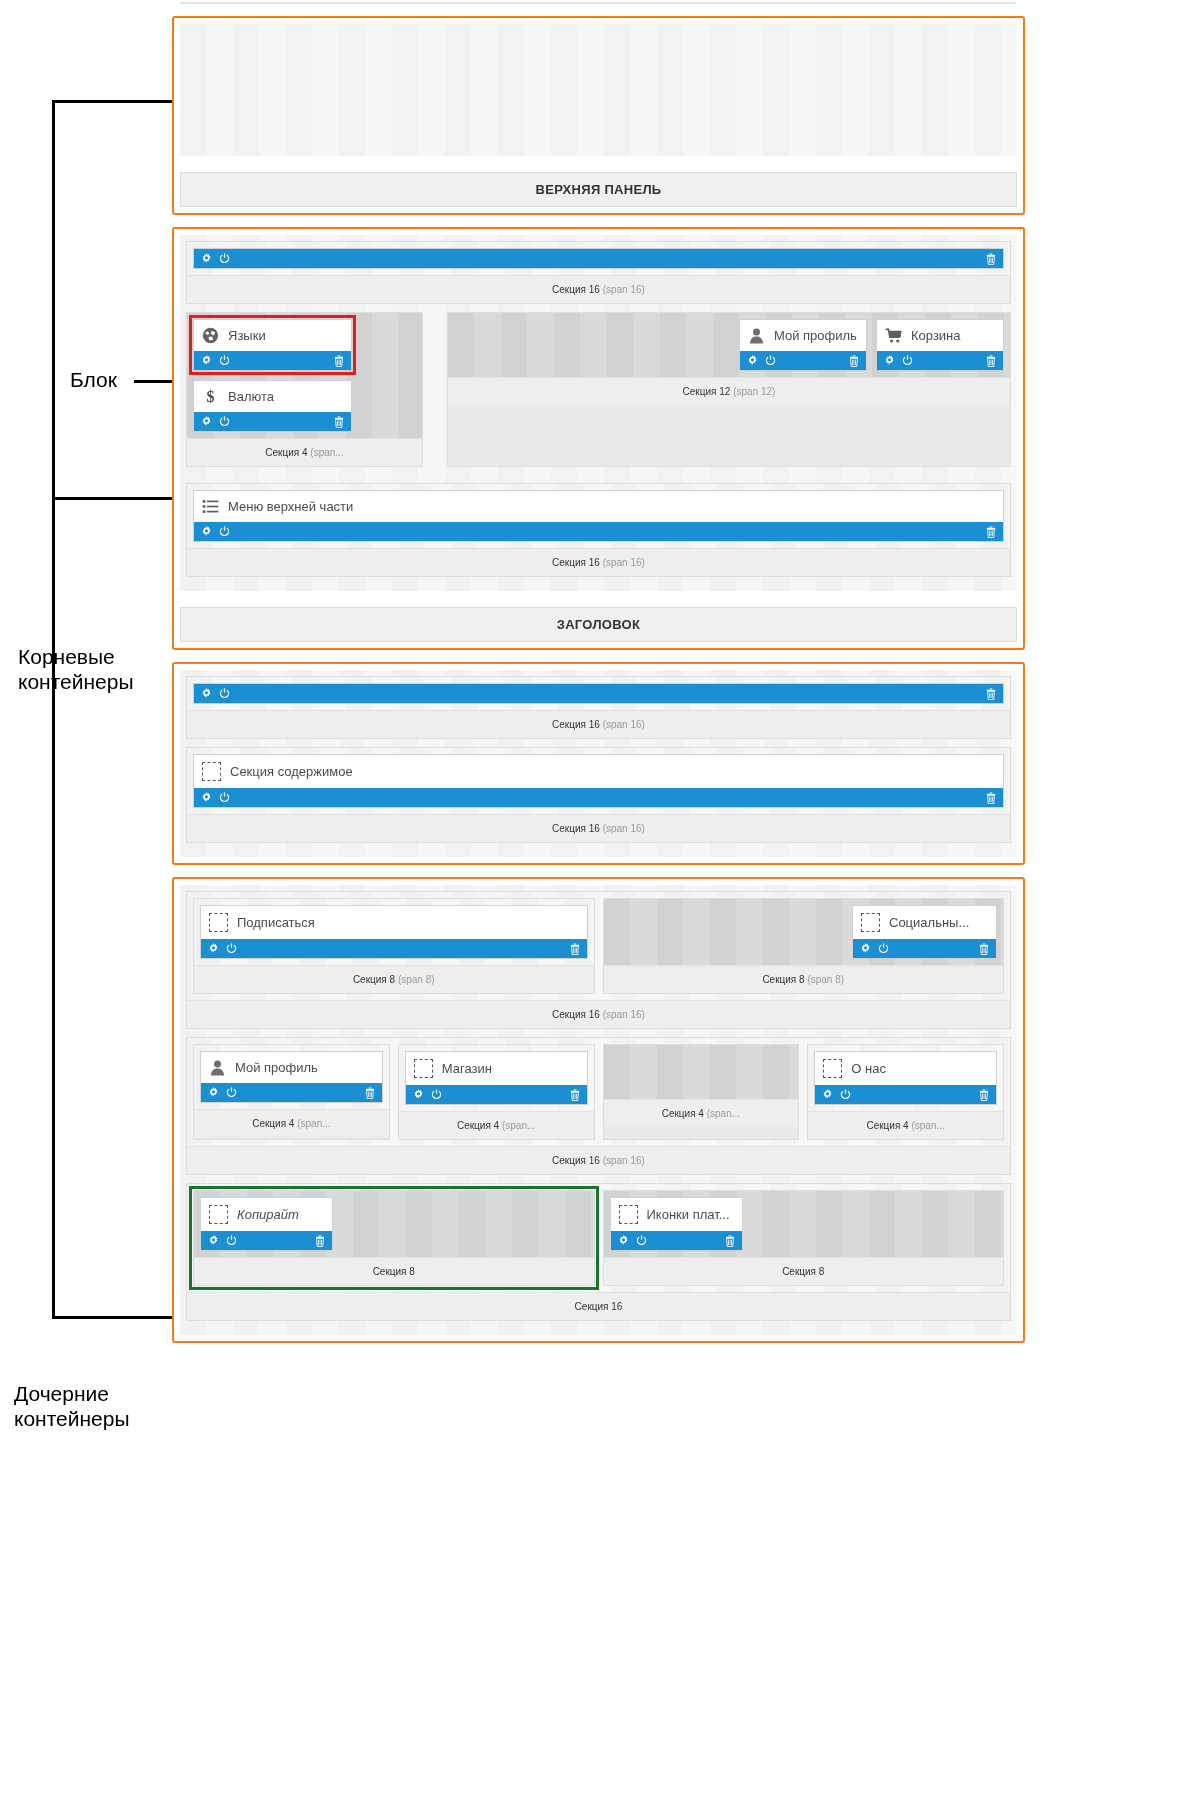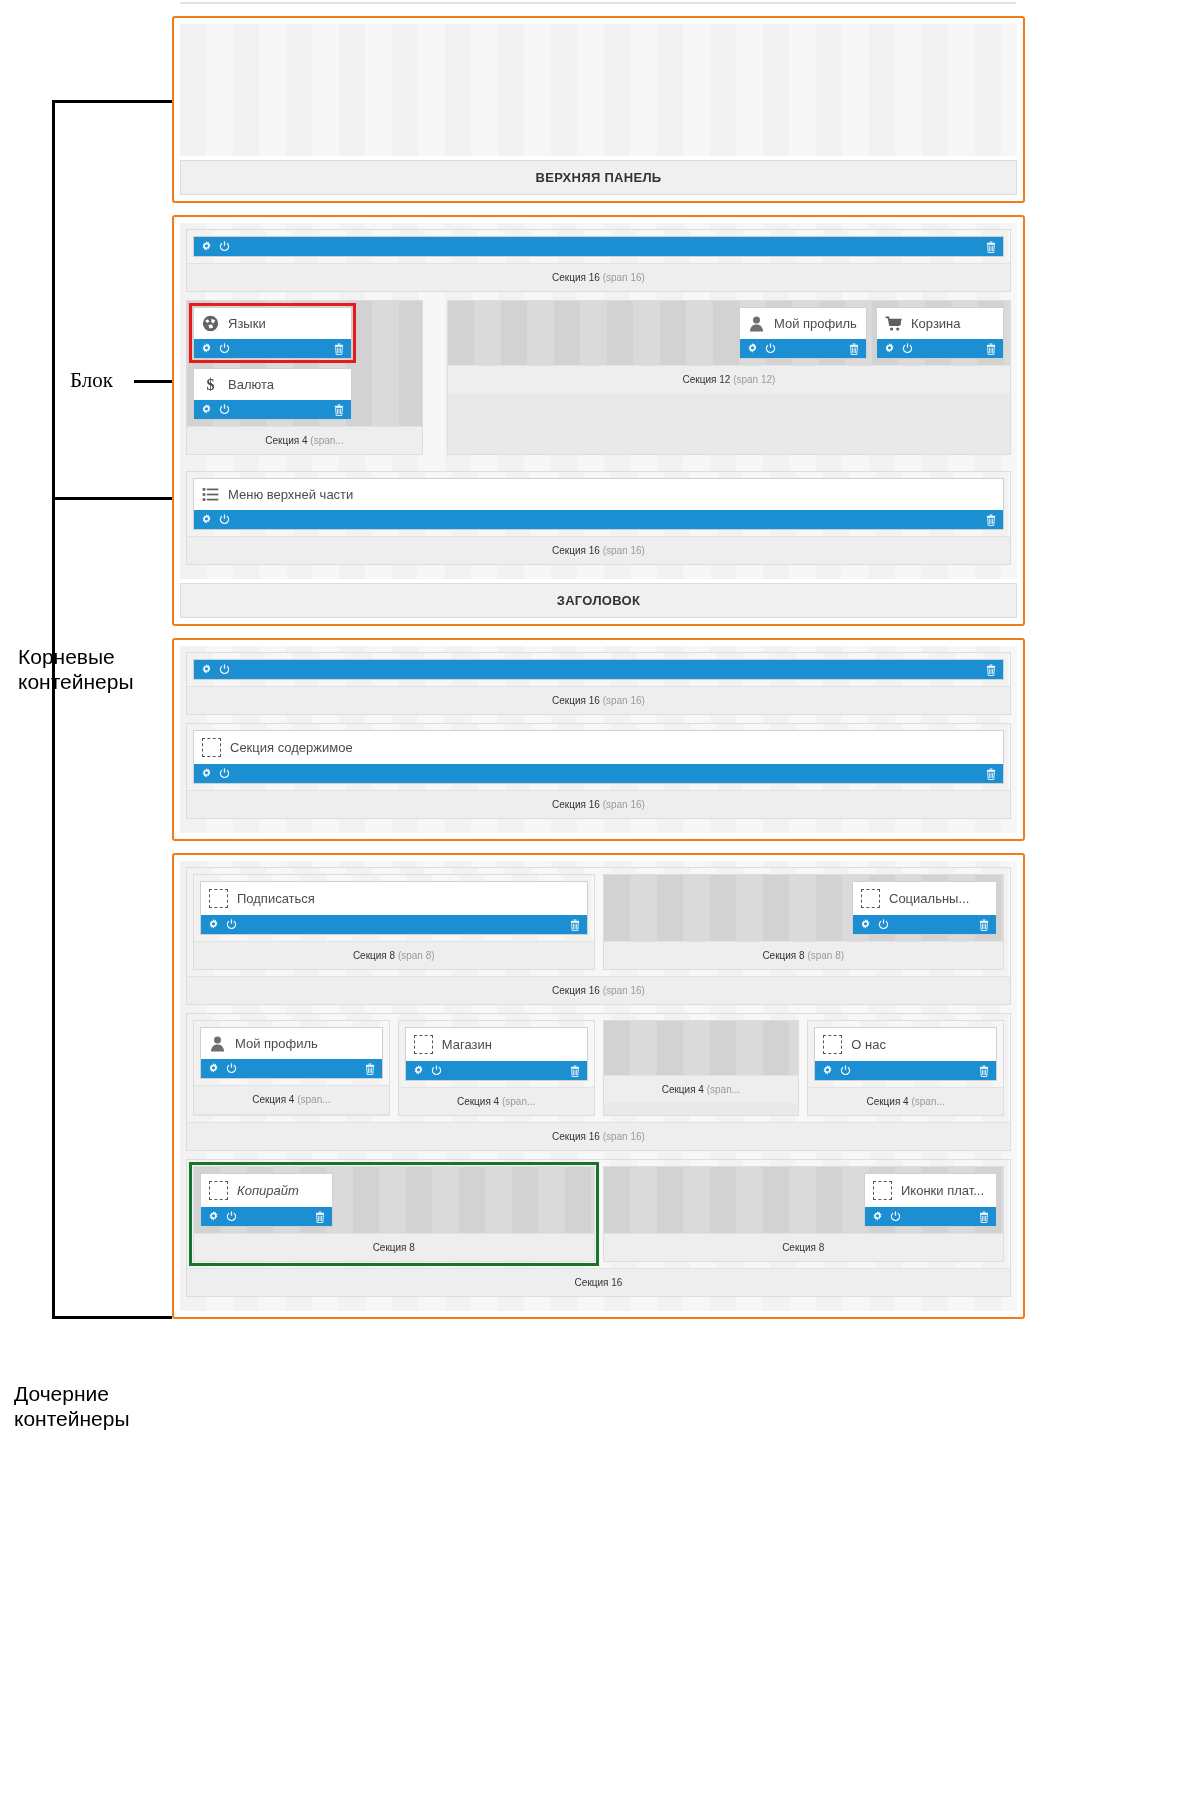--- a/index.html
+++ b/index.html
@@ -37,21 +37,21 @@
   .stripes-dark{
     background-color:#d6d6d6;
     background-image:repeating-linear-gradient(to right,
       #d2d2d2 0px,#d2d2d2 26px,
       #dadada 26px,#dadada 53px);
   }
   .container-body{min-height:10px;padding:6px;box-sizing:border-box;}
 
   
   .root-label{
-    margin-top:4px;
+    margin-top:16px;
     background:#f0f0f0;
     border:1px solid #dcdcdc;
     text-align:center;
     font-size:13px;
     font-weight:bold;
     color:#333;
     padding:9px 0;
     letter-spacing:.3px;
   }
   
@@ -106,21 +106,21 @@
   .hl-red{outline:3px solid #e81b1b;outline-offset:1px;}
   .hl-green{outline:3px solid #17742b;outline-offset:1px;}
 
   .row{display:flex;}
 </style>
 </head>
 <body>
 
 <div id="annotations">
 
-  <div class="ann-label" style="left:70px;top:368px;font-family:Liberation Serif, serif;">Блок</div>
+  <div class="ann-label" style="left:70px;top:368px;">Блок</div>
   <div class="ann-line" style="left:134px;top:380px;width:38px;height:3px;"></div>
 
   <div class="ann-label" style="left:18px;top:645px;">Корневые
 контейнеры</div>
   <div class="ann-line" style="left:52px;top:100px;width:3px;height:400px;"></div>
   <div class="ann-line" style="left:52px;top:100px;width:120px;height:3px;"></div>
   <div class="ann-line" style="left:52px;top:497px;width:120px;height:3px;"></div>
 
   <div class="ann-label" style="left:14px;top:1382px;">Дочерние
 контейнеры</div>
@@ -730,21 +730,21 @@
                               <rect x="8.6" y="6.2" width="1.1" height="7.4" fill="#fff"></rect>
                             </svg>
                           </span>
                         </div>
                       </div>
                     </div>
                   </div>
                   <div class="section-label"><span>Секция 8</span></div>
                 </div>
                 <div class="section" style="flex: 1 1 0px; margin-bottom: 0px;">
-                  <div class="section-inner stripes-dark" style="display: flex; justify-content: flex-end;">
+                  <div class="section-inner stripes-dark" style="display: flex; justify-content: flex-start;">
                     <div class="widget" style="width: 133px; flex: 0 0 133px;">
                       <div class="widget-head">
                         <span class="wicon placeholder"></span>
                         <span class="widget-title">Иконки плат...</span>
                       </div>
                       <div class="widget-bar">
                         <div class="bar-left">
                           <span style="display: block;">
                             <svg viewBox="0 0 16 16" class="barico">
                               <path fill="#fff" d="M8 0 l1.1 2.0 2.2-.5 .3 2.2 2.1 .9-1.3 1.9 1.3 1.9-2.1 .9-.3 2.2-2.2-.5L8 14 6.9 12.0l-2.2 .5-.3-2.2-2.1-.9 1.3-1.9L2.3 5.6l2.1-.9 .3-2.2 2.2 .5z"></path>

